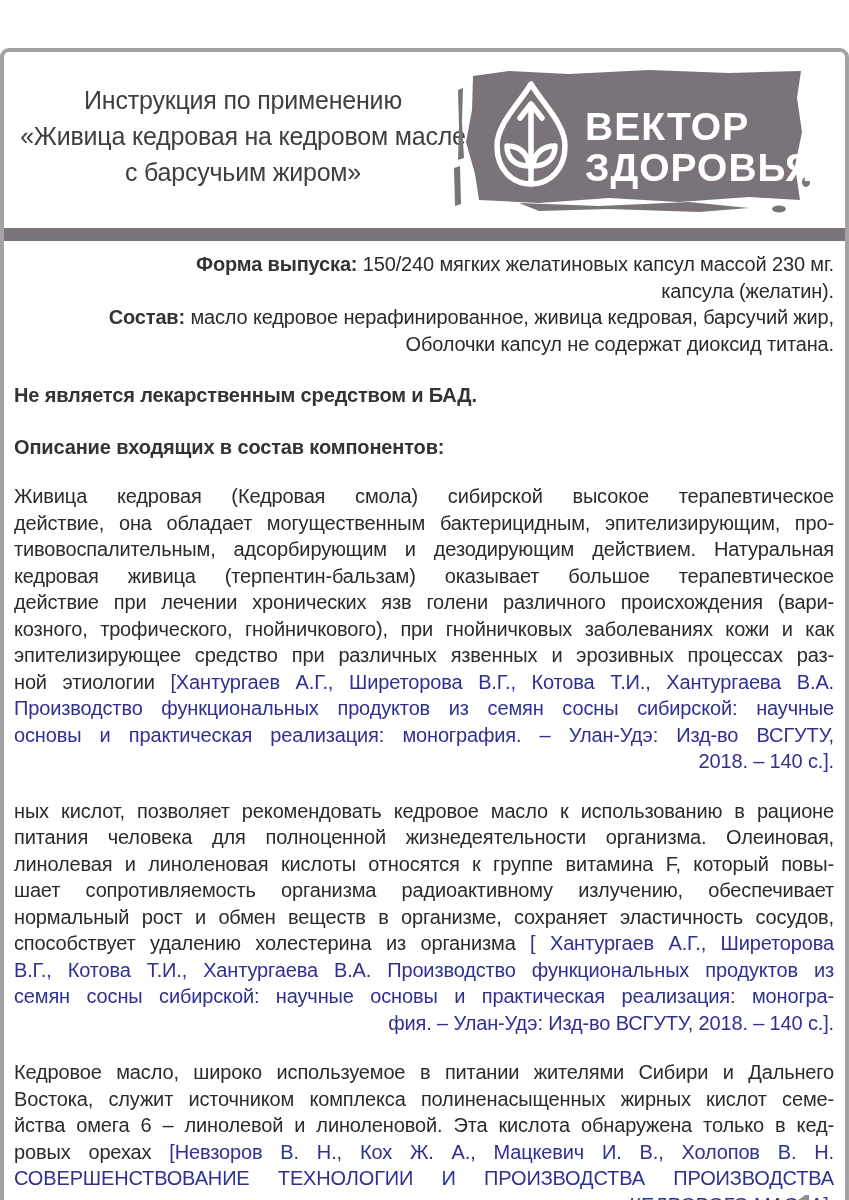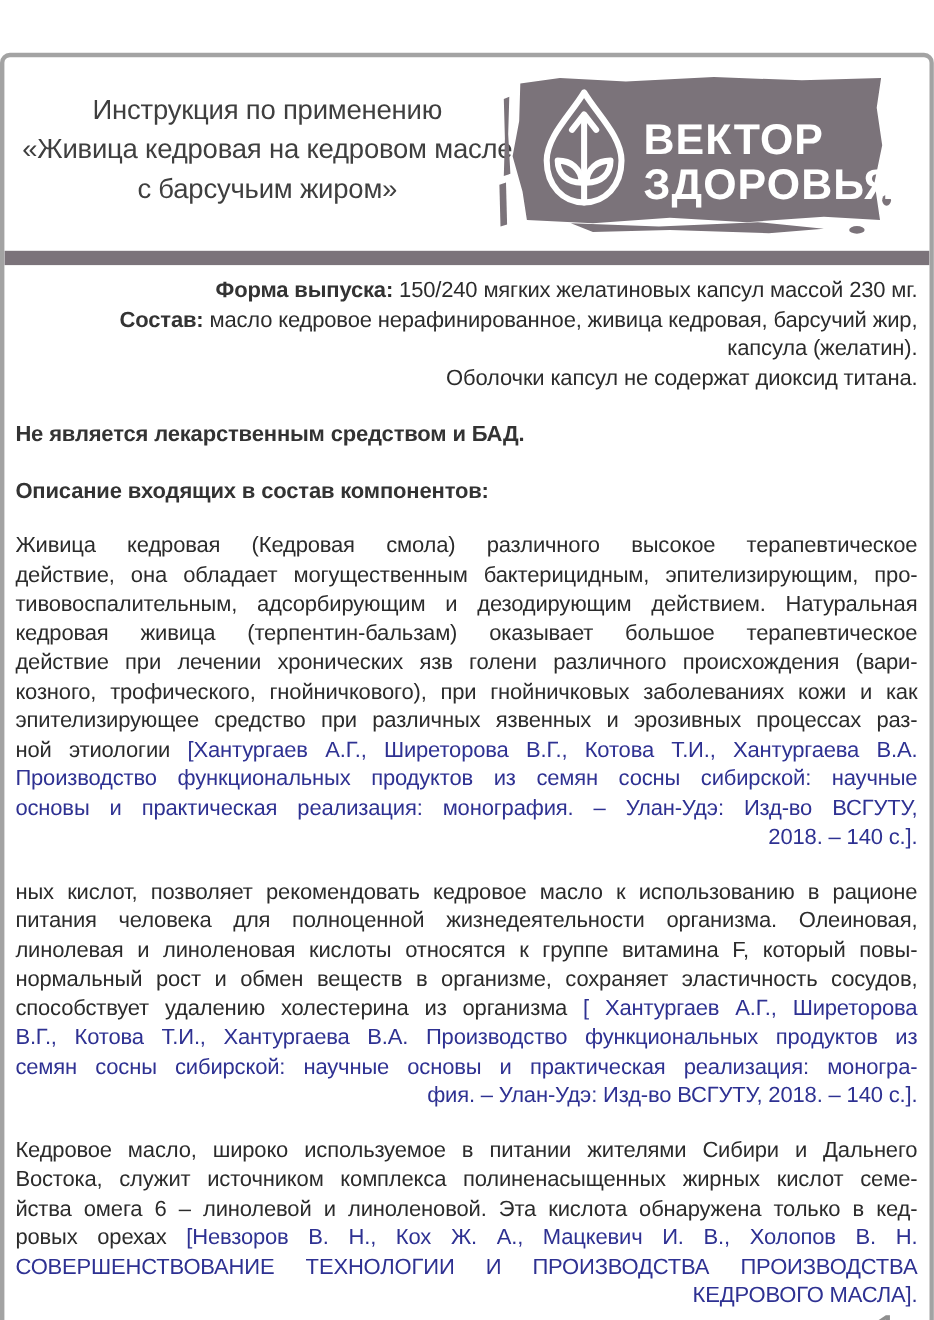--- a/index.html
+++ b/index.html
@@ -113,43 +113,44 @@
         <text x="136" y="119" font-family="Liberation Sans, sans-serif" font-size="39" font-weight="bold" fill="#ffffff" letter-spacing="1">ЗДОРОВЬЯ</text>
       </svg>
     </div>
   </header>
 
   <div class="divider"></div>
 
   <main class="content">
       <div class="intro-block">
         <div class="line"><span class="seg-bold">Форма выпуска:</span><span class="seg-normal"> 150/240 мягких желатиновых капсул массой 230 мг.</span></div>
+        <div class="line"><span class="seg-normal">капсула (желатин).</span></div>
         <div class="line"><span class="seg-bold">Состав:</span><span class="seg-normal"> масло кедровое нерафинированное, живица кедровая, барсучий жир,</span></div>
-        <div class="line"><span class="seg-normal">капсула (желатин).</span></div>
         <div class="line"><span class="seg-normal">Оболочки капсул не содержат диоксид титана.</span></div>
       </div>
       <div class="heading">Не является лекарственным средством и БАД.</div>
       <div class="heading">Описание входящих в состав компонентов:</div>
       <div class="paragraph">
-        <div class="line j"><span class="seg-normal">Живица кедровая (Кедровая смола) различного высокое терапевтическое</span></div>
+        <div class="line j"><span class="seg-normal">Живица кедровая (Кедровая смола) сибирской высокое терапевтическое</span></div>
         <div class="line j"><span class="seg-normal">действие, она обладает могущественным бактерицидным, эпителизирующим, про-</span></div>
         <div class="line j"><span class="seg-normal">тивовоспалительным, адсорбирующим и дезодирующим действием. Натуральная</span></div>
         <div class="line j"><span class="seg-normal">кедровая живица (терпентин-бальзам) оказывает большое терапевтическое</span></div>
         <div class="line j"><span class="seg-normal">действие при лечении хронических язв голени различного происхождения (вари-</span></div>
         <div class="line j"><span class="seg-normal">козного, трофического, гнойничкового), при гнойничковых заболеваниях кожи и как</span></div>
         <div class="line j"><span class="seg-normal">эпителизирующее средство при различных язвенных и эрозивных процессах раз-</span></div>
         <div class="line j"><span class="seg-normal">ной этиологии </span><span class="seg-citation">[Хантургаев А.Г., Ширеторова В.Г., Котова Т.И., Хантургаева В.А.</span></div>
         <div class="line j"><span class="seg-citation">Производство функциональных продуктов из семян сосны сибирской: научные</span></div>
         <div class="line j"><span class="seg-citation">основы и практическая реализация: монография. – Улан-Удэ: Изд-во ВСГУТУ,</span></div>
         <div class="line"><span class="seg-citation">2018. – 140 с.].</span></div>
       </div>
       <div class="paragraph">
         <div class="line j"><span class="seg-normal">ных кислот, позволяет рекомендовать кедровое масло к использованию в рационе</span></div>
         <div class="line j"><span class="seg-normal">питания человека для полноценной жизнедеятельности организма. Олеиновая,</span></div>
         <div class="line j"><span class="seg-normal">линолевая и линоленовая кислоты относятся к группе витамина F, который повы-</span></div>
+        <div class="line j"><span class="seg-normal">шает сопротивляемость организма радиоактивному излучению, обеспечивает</span></div>
         <div class="line j"><span class="seg-normal">нормальный рост и обмен веществ в организме, сохраняет эластичность сосудов,</span></div>
         <div class="line j"><span class="seg-normal">способствует удалению холестерина из организма </span><span class="seg-citation">[ Хантургаев А.Г., Ширеторова</span></div>
         <div class="line j"><span class="seg-citation">В.Г., Котова Т.И., Хантургаева В.А. Производство функциональных продуктов из</span></div>
         <div class="line j"><span class="seg-citation">семян сосны сибирской: научные основы и практическая реализация: моногра-</span></div>
         <div class="line"><span class="seg-citation">фия. – Улан-Удэ: Изд-во ВСГУТУ, 2018. – 140 с.].</span></div>
       </div>
       <div class="paragraph">
         <div class="line j"><span class="seg-normal">Кедровое масло, широко используемое в питании жителями Сибири и Дальнего</span></div>
         <div class="line j"><span class="seg-normal">Востока, служит источником комплекса полиненасыщенных жирных кислот семе-</span></div>
         <div class="line j"><span class="seg-normal">йства омега 6 – линолевой и линоленовой. Эта кислота обнаружена только в кед-</span></div>

